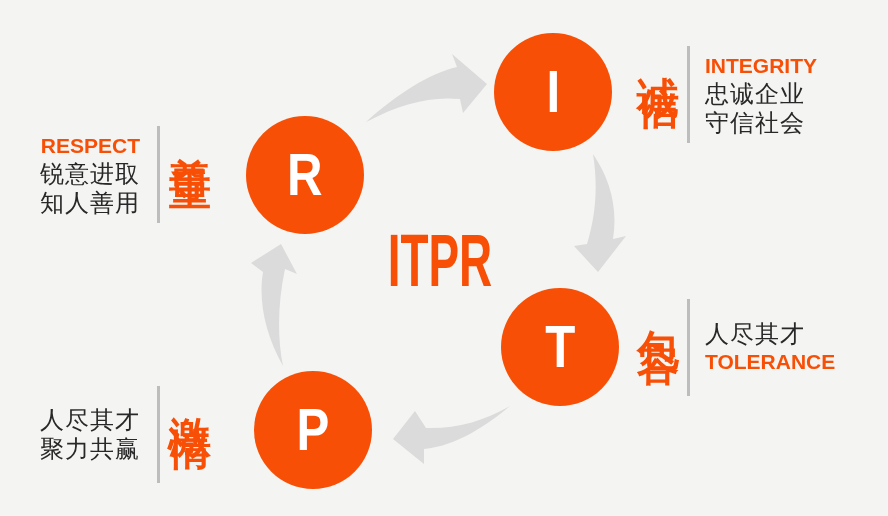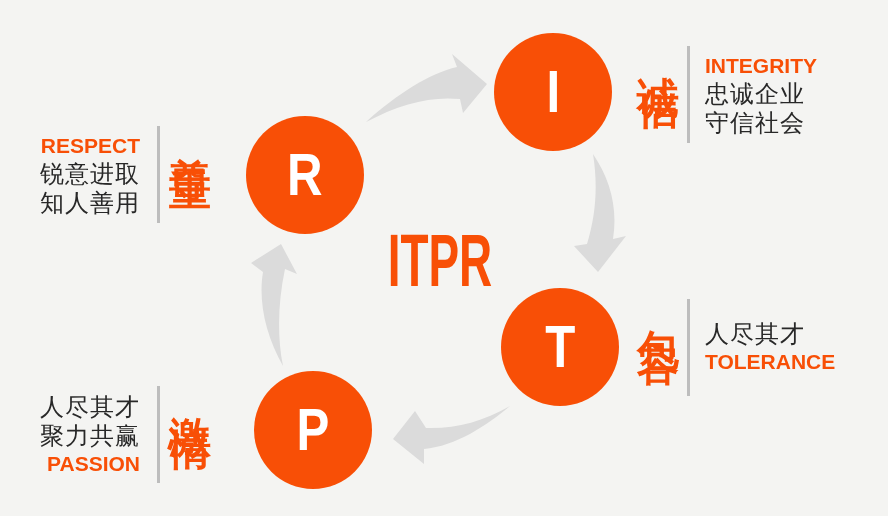--- a/index.html
+++ b/index.html
@@ -126,19 +126,18 @@
     <div class="textblock align-left">
       <span class="cn-line">人尽其才</span>
       <span class="en-label">TOLERANCE</span>
     </div>
   </div>
 
   <div class="value-group vg-p">
     <div class="textblock align-right">
       <span class="cn-line">人尽其才</span>
       <span class="cn-line">聚力共赢</span>
-      <span class="en-label">PASSION</span>
     </div>
     <div class="vdivider"></div>
     <div class="vword">激情</div>
   </div>
 
 </div>
 
 </body></html>

